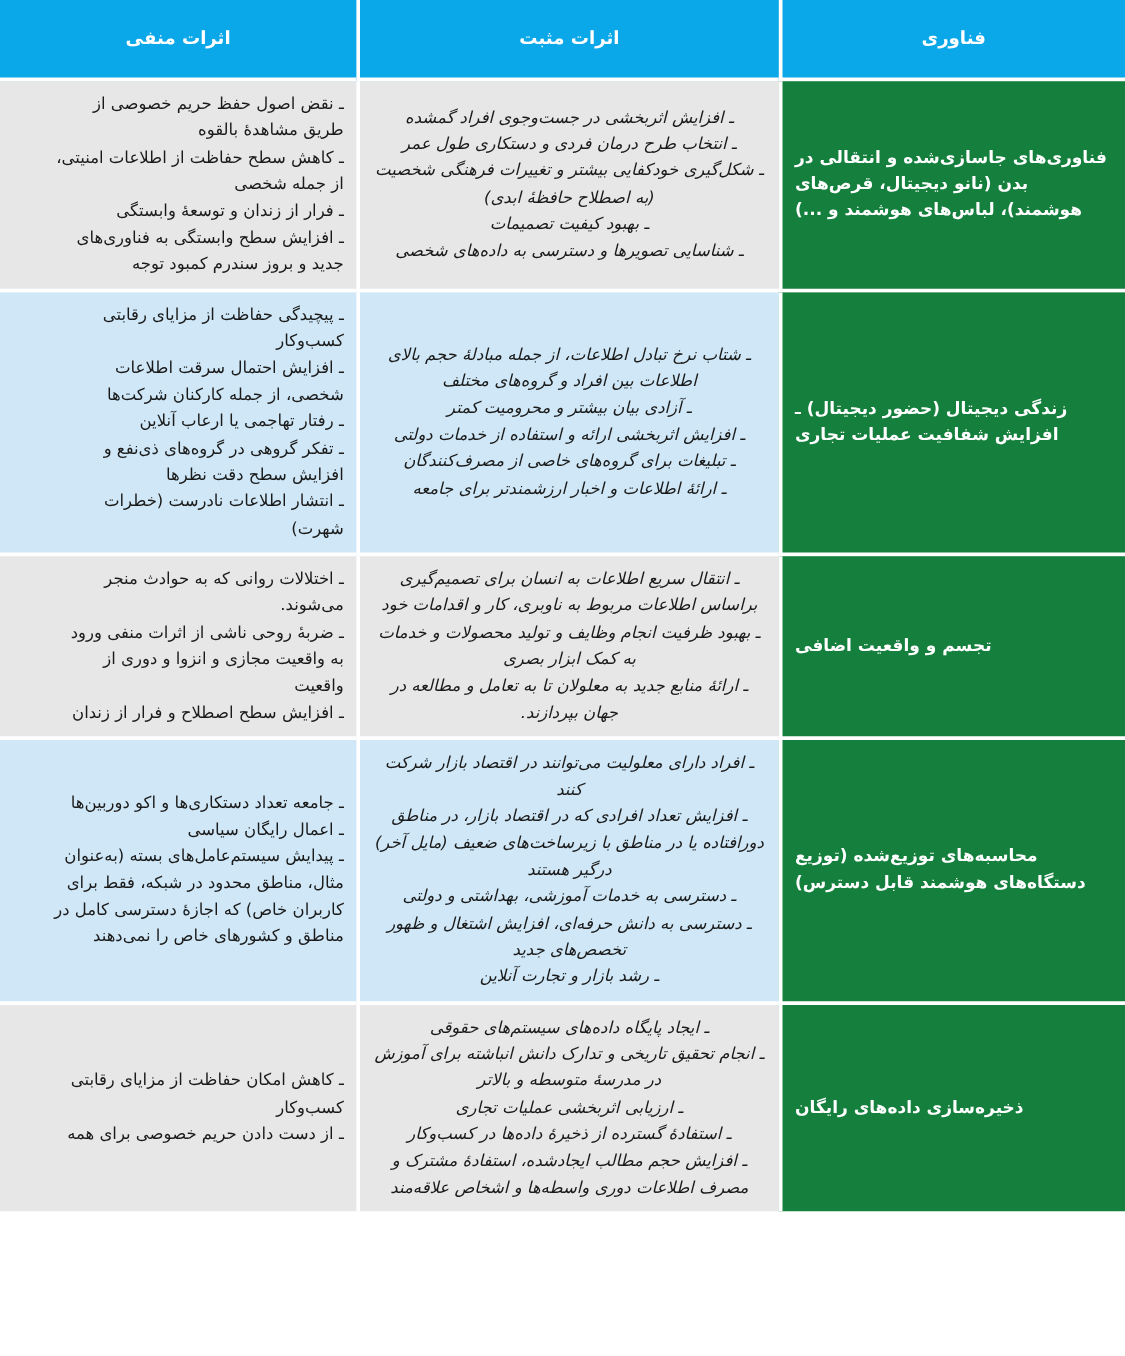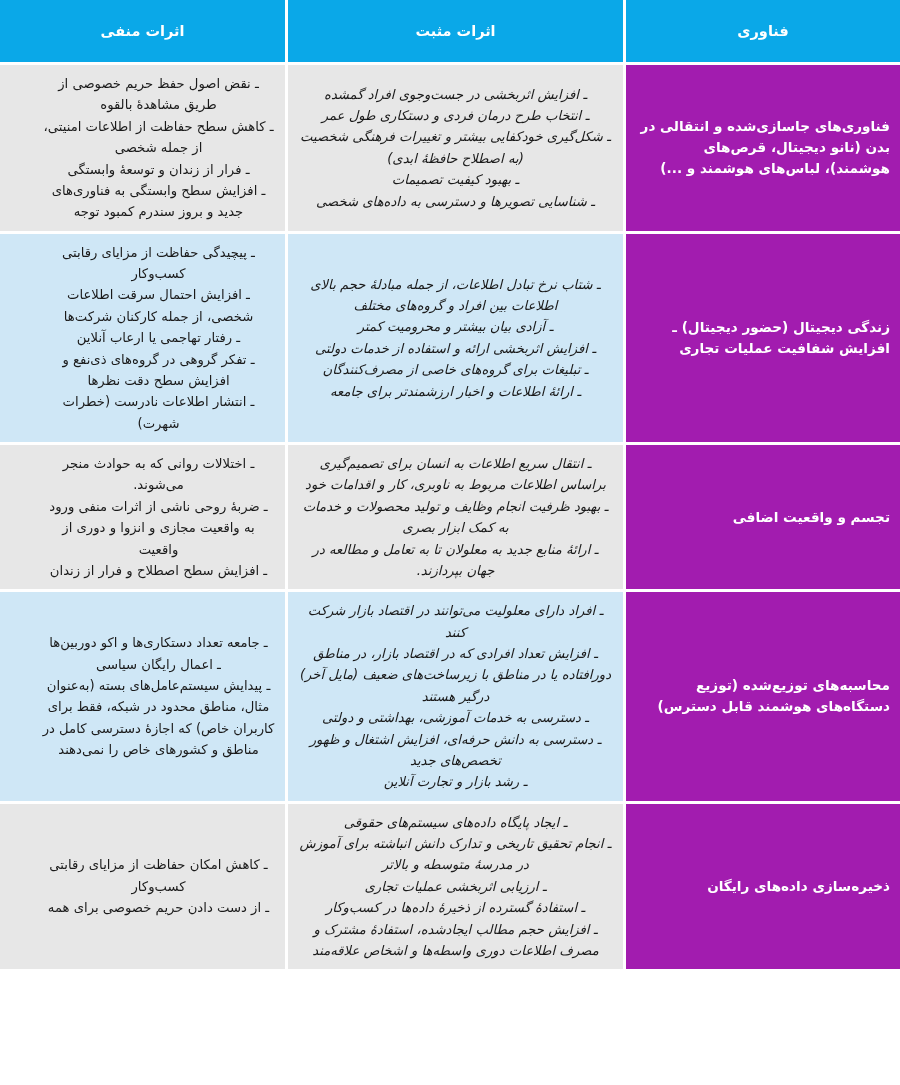--- a/index.html
+++ b/index.html
@@ -68,37 +68,37 @@
     padding: 8px 10px;
     vertical-align: middle;
     font-size: 13.2px;
     line-height: 1.62;
     text-align: center;
     border-bottom: 3px solid #ffffff;
     box-sizing: border-box;
   }
 
   td.tech-cell {
-    background: #a21caf;
+    background: #15803d;
     color: #ffffff;
     font-weight: bold;
     font-size: 13.6px;
     line-height: 1.55;
     border-left: 3px solid #ffffff;
-    text-align: right;
+    text-align: left;
   }
 
   td.pos-cell {
     border-left: 3px solid #ffffff;
     text-align: center;
     font-style: italic;
   }
 
   td.neg-cell {
-    text-align: center;
+    text-align: right;
     padding-left: 42px;
   }
 
   tr.row-gray td.pos-cell,
   tr.row-gray td.neg-cell { background: #e7e7e7; }
 
   tr.row-blue td.pos-cell,
   tr.row-blue td.neg-cell { background: #cfe7f6; }
 
   .cell-lines { display: block; }

